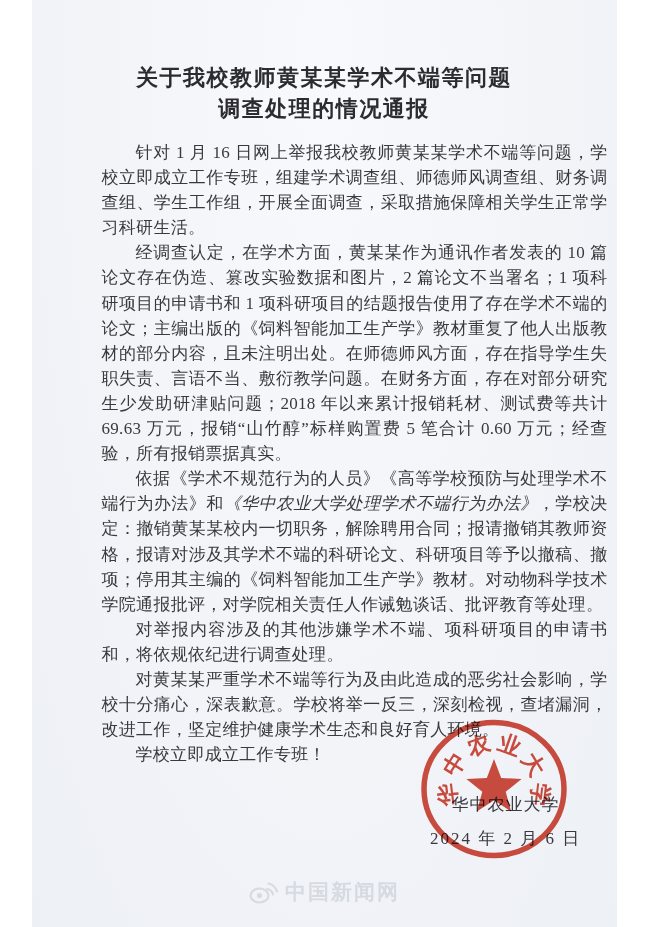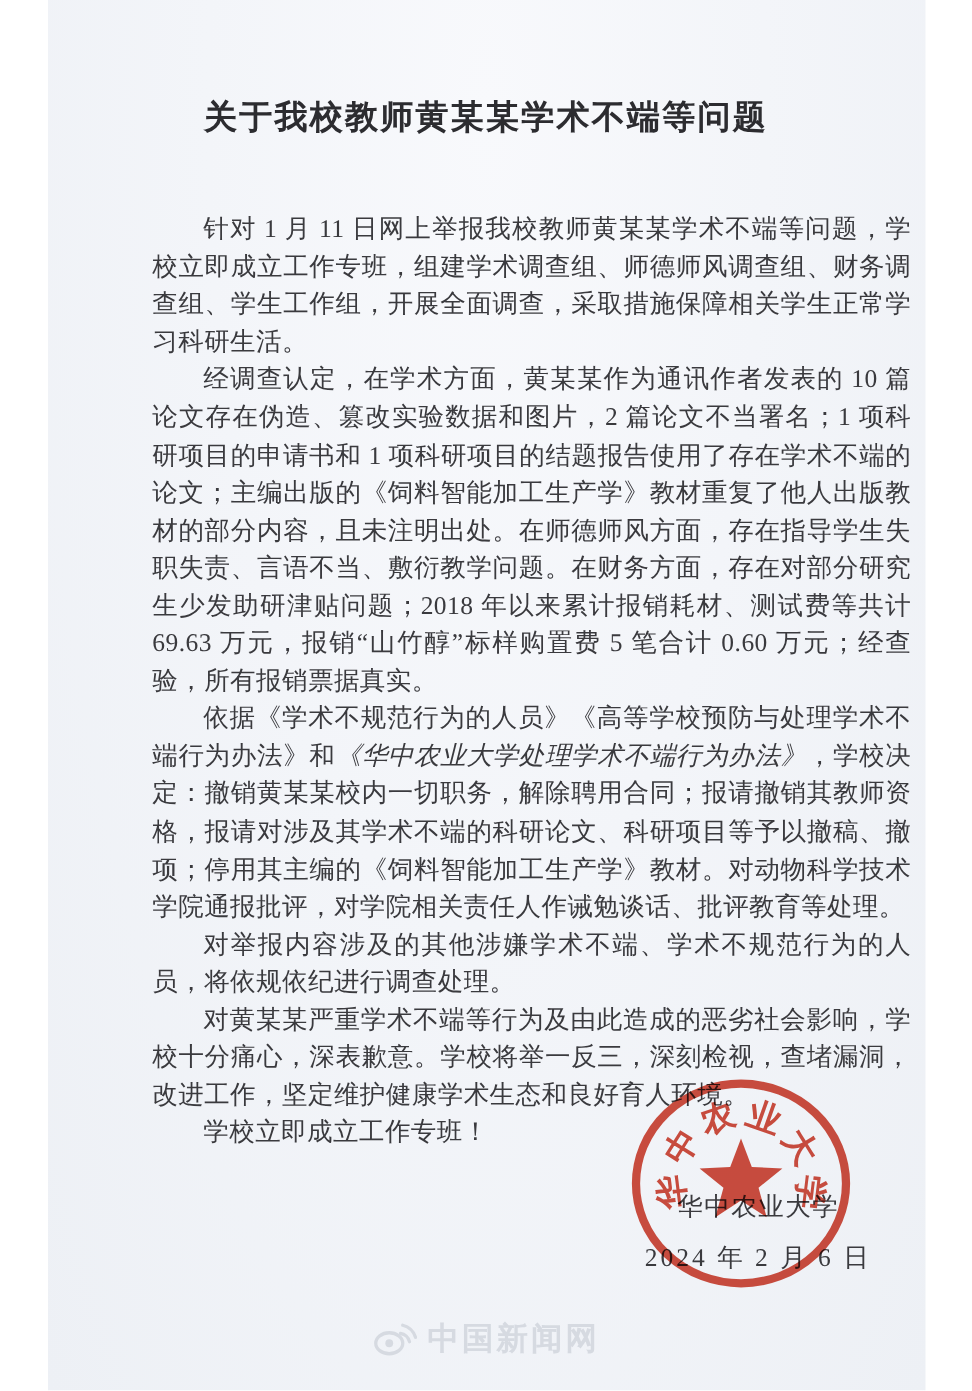--- a/index.html
+++ b/index.html
@@ -43,27 +43,28 @@
     font-family:"Liberation Sans","DejaVu Sans",sans-serif;
   }
 </style>
 </head>
 <body>
 
 <div class="page">
 
   <h1 class="title">
     <span>关于我校教师黄某某学术不端等问题</span>
+    <span>调查处理的情况通报</span>
   </h1>
 
   <div class="doc-body">
-    <p><span>针对 1 月 11 日网上举报我校教师黄某某学术不端等问题，学校立即成立工作专班，组建学术调查组、师德师风调查组、财务调查组、学生工作组，开展全面调查，采取措施保障相关学生正常学习科研生活。</span></p>
+    <p><span>针对 1 月 16 日网上举报我校教师黄某某学术不端等问题，学校立即成立工作专班，组建学术调查组、师德师风调查组、财务调查组、学生工作组，开展全面调查，采取措施保障相关学生正常学习科研生活。</span></p>
     <p><span>经调查认定，在学术方面，黄某某作为通讯作者发表的 10 篇论文存在伪造、篡改实验数据和图片，2 篇论文不当署名；1 项科研项目的申请书和 1 项科研项目的结题报告使用了存在学术不端的论文；主编出版的《饲料智能加工生产学》教材重复了他人出版教材的部分内容，且未注明出处。在师德师风方面，存在指导学生失职失责、言语不当、敷衍教学问题。在财务方面，存在对部分研究生少发助研津贴问题；2018 年以来累计报销耗材、测试费等共计 69.63 万元，报销“山竹醇”标样购置费 5 笔合计 0.60 万元；经查验，所有报销票据真实。</span></p>
     <p><span>依据《学术不规范行为的人员》《高等学校预防与处理学术不端行为办法》和</span><span class="kai">《华中农业大学处理学术不端行为办法》</span><span>，学校决定：撤销黄某某校内一切职务，解除聘用合同；报请撤销其教师资格，报请对涉及其学术不端的科研论文、科研项目等予以撤稿、撤项；停用其主编的《饲料智能加工生产学》教材。对动物科学技术学院通报批评，对学院相关责任人作诫勉谈话、批评教育等处理。</span></p>
-    <p><span>对举报内容涉及的其他涉嫌学术不端、学术不规范行为的人员，将依规依纪进行调查处理。</span></p>
+    <p><span>对举报内容涉及的其他涉嫌学术不端、项科研项目的申请书和，将依规依纪进行调查处理。</span></p>
     <p><span>对黄某某严重学术不端等行为及由此造成的恶劣社会影响，学校十分痛心，深表歉意。学校将举一反三，深刻检视，查堵漏洞，改进工作，坚定维护健康学术生态和良好育人环境。</span></p>
     <p><span>学校立即成立工作专班！</span></p>
   </div>
 
   <div class="signature">
     <div>华中农业大学</div>
     <div class="date">2024 年 2 月 6 日</div>
   </div>
 
   <svg class="seal" viewBox="0 0 158 146" xmlns="http://www.w3.org/2000/svg">

